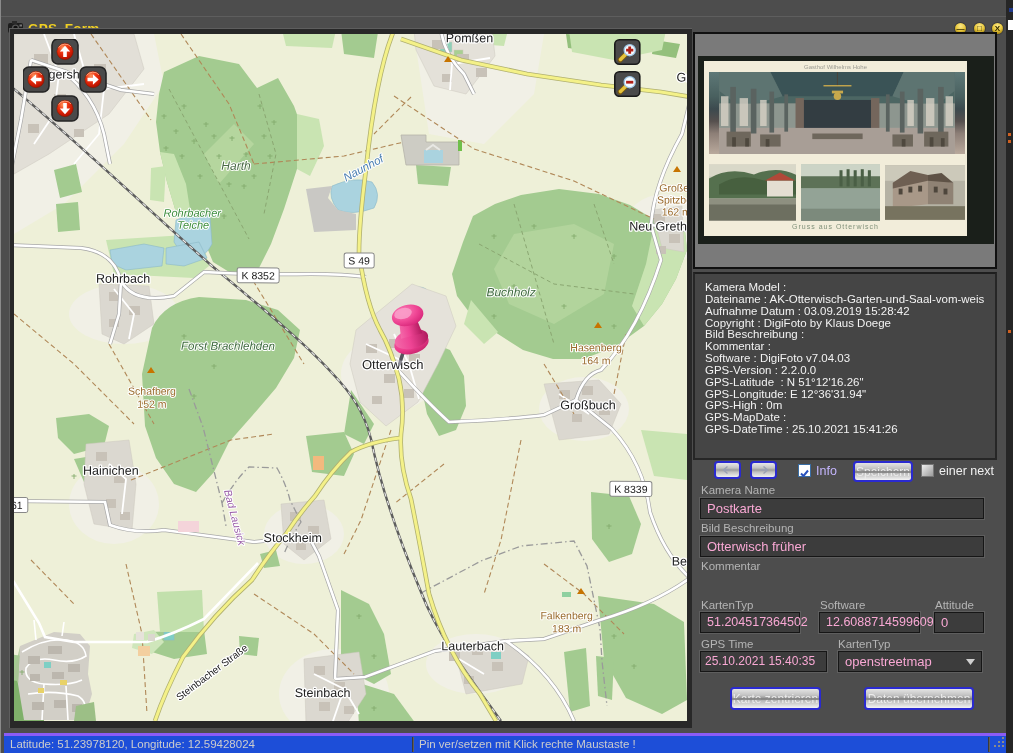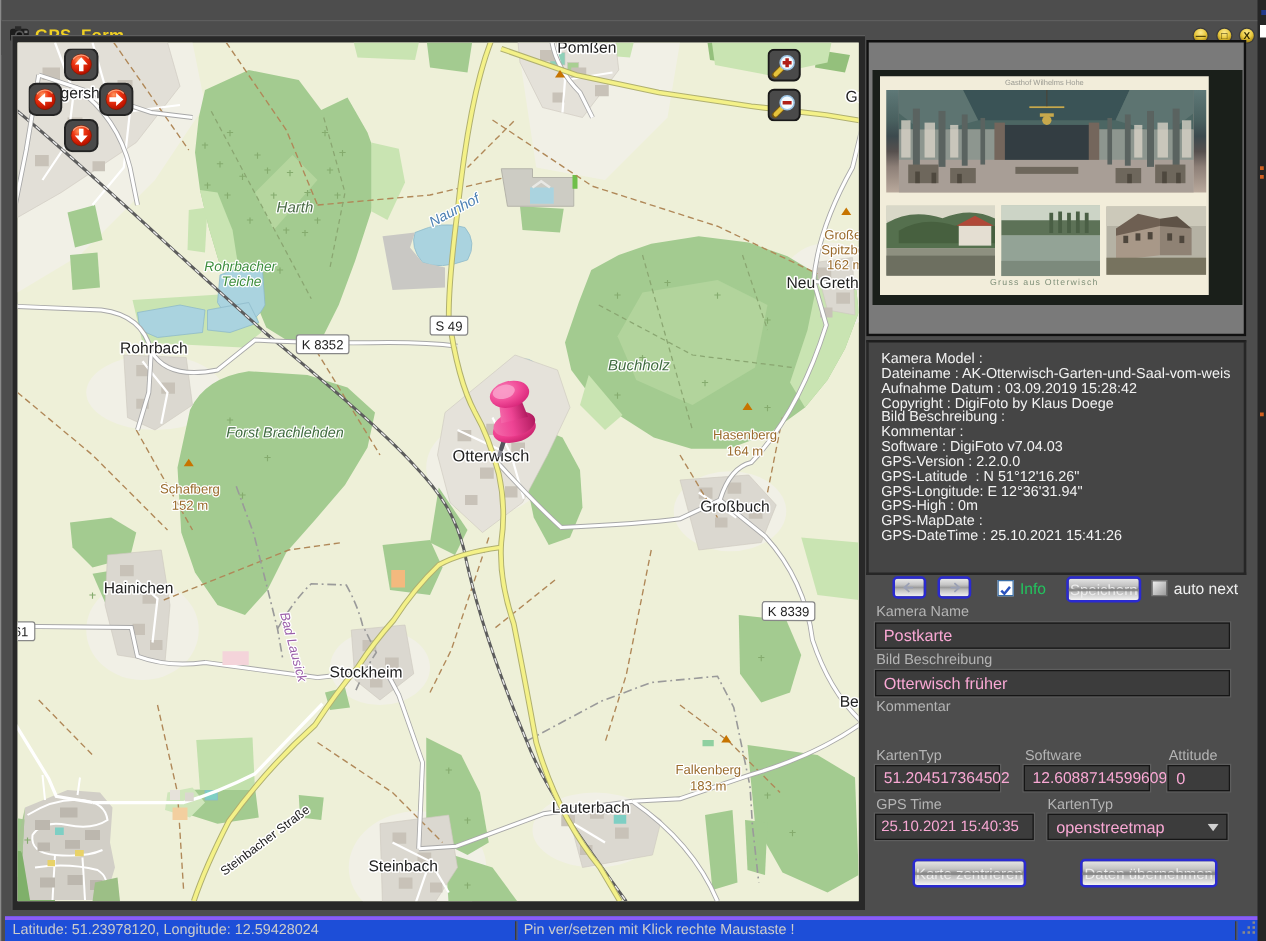--- a/index.html
+++ b/index.html
@@ -618,24 +618,24 @@
 
   <div class="smbtn" style="left:713px;top:461px;"><svg width="23" height="14" viewBox="0 0 23 14">
         <path d="M14.5,7 H8.5 M11.5,3.5 L7.5,7 L11.5,10.5" stroke="#9aa0b4" stroke-width="1.4" fill="none"></path>
       </svg></div>
   <div class="smbtn" style="left:749px;top:461px;"><svg width="23" height="14" viewBox="0 0 23 14">
         <path d="M8.5,7 H14.5 M11.5,3.5 L15.5,7 L11.5,10.5" stroke="#9aa0b4" stroke-width="1.4" fill="none"></path>
       </svg></div>
   <div class="cb" style="left:797px;top:464px;background:#fff;border:1px solid #3a6ea5;"><svg width="11" height="11" viewBox="0 0 11 11">
         <path d="M2 5.5 L4.5 8 L9 2.5" stroke="#2a52be" stroke-width="2" fill="none"></path>
       </svg></div>
-  <div class="flabel" style="left:815px;top:464px;color:#22c55e;font-size:12.5px;text-align:right;">Info</div>
+  <div class="flabel" style="left:815px;top:464px;color:#c4b5fd;font-size:12.5px;text-align:right;">Info</div>
   <div class="bigbtn" style="left:852px;top:461px;width:60px;height:21px;line-height:18px;">Speichern<div class="strike"></div></div>
   <div class="cb" style="left:920px;top:464px;background:linear-gradient(135deg,#f0f0f0,#9a9a9a);border:1px solid #777;"></div>
-  <div class="flabel" style="left:938px;top:464px;color:#f0f0f0;font-size:12.5px;">auto next</div>
+  <div class="flabel" style="left:938px;top:464px;color:#f0f0f0;font-size:12.5px;">einer next</div>
 
   <div class="flabel" style="left:700px;top:484px;text-align:center;">Kamera Name</div>
   <div class="finput" style="left:699px;top:498px;width:284px;">Postkarte</div>
   <div class="flabel" style="left:700px;top:522px;">Bild Beschreibung</div>
   <div class="finput" style="left:699px;top:536px;width:284px;">Otterwisch früher</div>
   <div class="flabel" style="left:700px;top:560px;">Kommentar</div>
 
   <div class="flabel" style="left:700px;top:599px;">KartenTyp</div>
   <div class="flabel" style="left:819px;top:599px;">Software</div>
   <div class="flabel" style="left:934px;top:599px;">Attitude</div>

